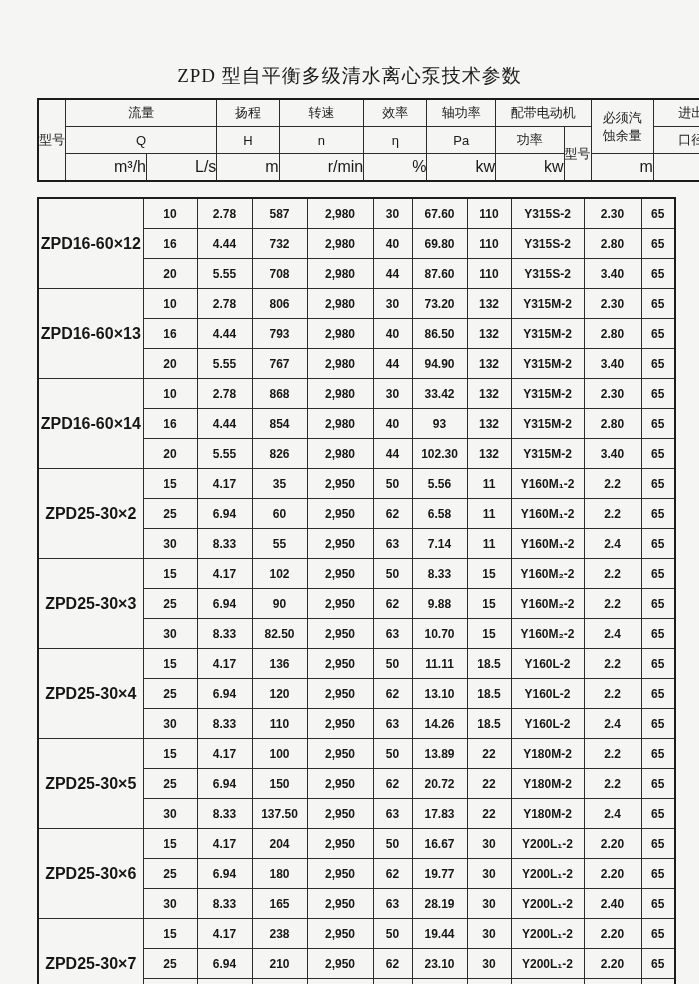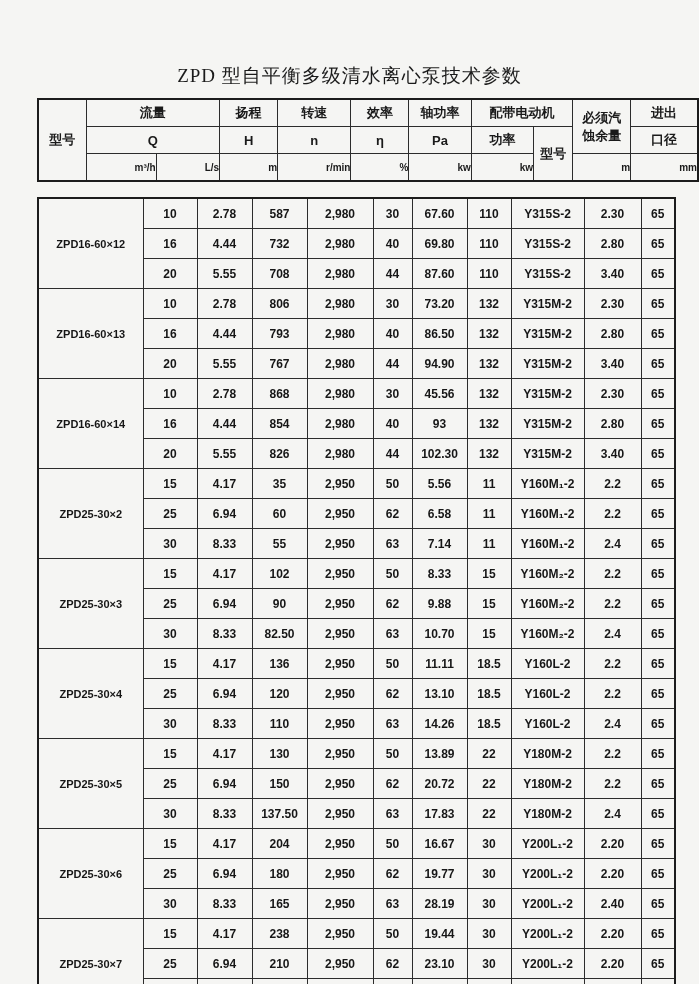--- a/index.html
+++ b/index.html
@@ -36,32 +36,32 @@
     border: 1px solid #2c2c2c;
     text-align: center;
     vertical-align: middle;
     padding: 0;
     overflow: hidden;
     white-space: nowrap;
   }
   .hdr-table th {
     height: 26px;
     font-size: 13px;
-    font-weight: bold;
+    font-weight: normal;
     color: #1a1a1a;
   }
-  .hdr-table th.unit { font-size: 10px; padding-left: 48px; }
+  .hdr-table th.unit { font-size: 16px; padding-left: 48px; }
   .hdr-table .stack span { display: block; line-height: 1.35; }
   .data-table td {
     height: 29px;
     font-size: 12px;
     font-weight: bold;
     color: #161616;
   }
-  .data-table td.model { font-size: 11px; }
+  .data-table td.model { font-size: 16px; }
   
   col.c-model { width: 105px; }
   col.c-m3h   { width: 54px; }
   col.c-ls    { width: 55px; }
   col.c-h     { width: 55px; }
   col.c-n     { width: 66px; }
   col.c-eff   { width: 39px; }
   col.c-pa    { width: 55px; }
   col.c-pw    { width: 44px; }
   col.c-mm    { width: 73px; }
@@ -217,21 +217,21 @@
           <td>3.40</td>
           <td>65</td>
         </tr>
         <tr>
           <td rowspan="3" class="model">ZPD16-60×14</td>
           <td>10</td>
           <td>2.78</td>
           <td>868</td>
           <td>2,980</td>
           <td>30</td>
-          <td>45.56</td>
+          <td>33.42</td>
           <td>132</td>
           <td>Y315M-2</td>
           <td>2.30</td>
           <td>65</td>
         </tr>
         <tr>
           <td>16</td>
           <td>4.44</td>
           <td>854</td>
           <td>2,980</td>
@@ -362,21 +362,21 @@
           <td>14.26</td>
           <td>18.5</td>
           <td>Y160L-2</td>
           <td>2.4</td>
           <td>65</td>
         </tr>
         <tr>
           <td rowspan="3" class="model">ZPD25-30×5</td>
           <td>15</td>
           <td>4.17</td>
-          <td>130</td>
+          <td>100</td>
           <td>2,950</td>
           <td>50</td>
           <td>13.89</td>
           <td>22</td>
           <td>Y180M-2</td>
           <td>2.2</td>
           <td>65</td>
         </tr>
         <tr>
           <td>25</td>

